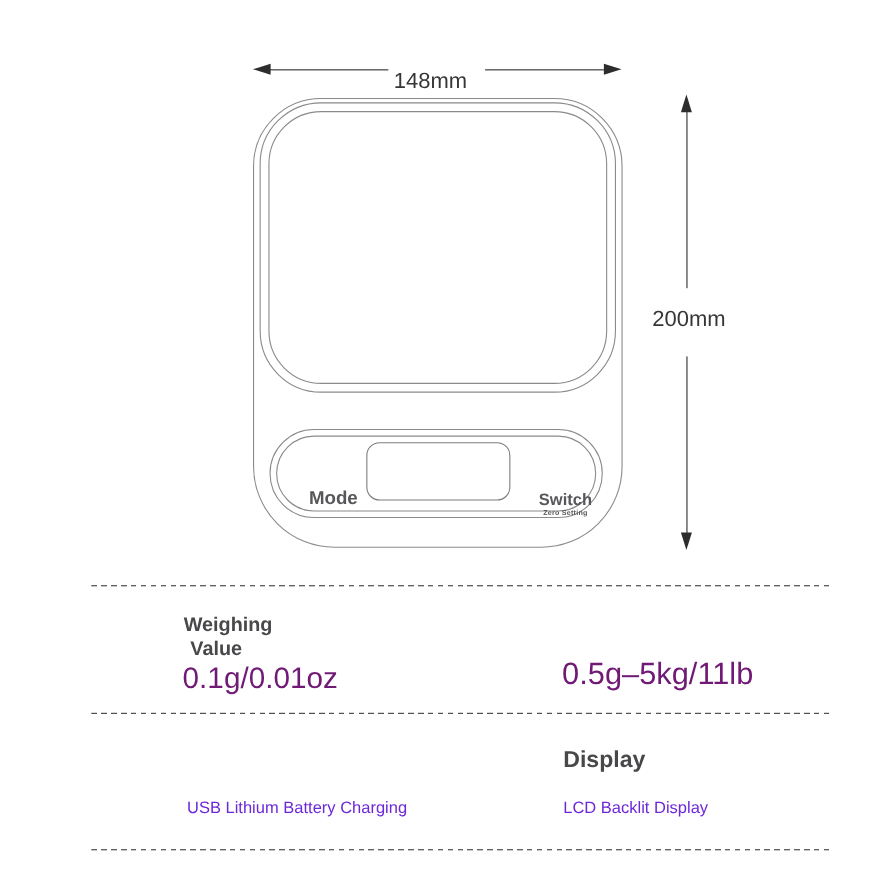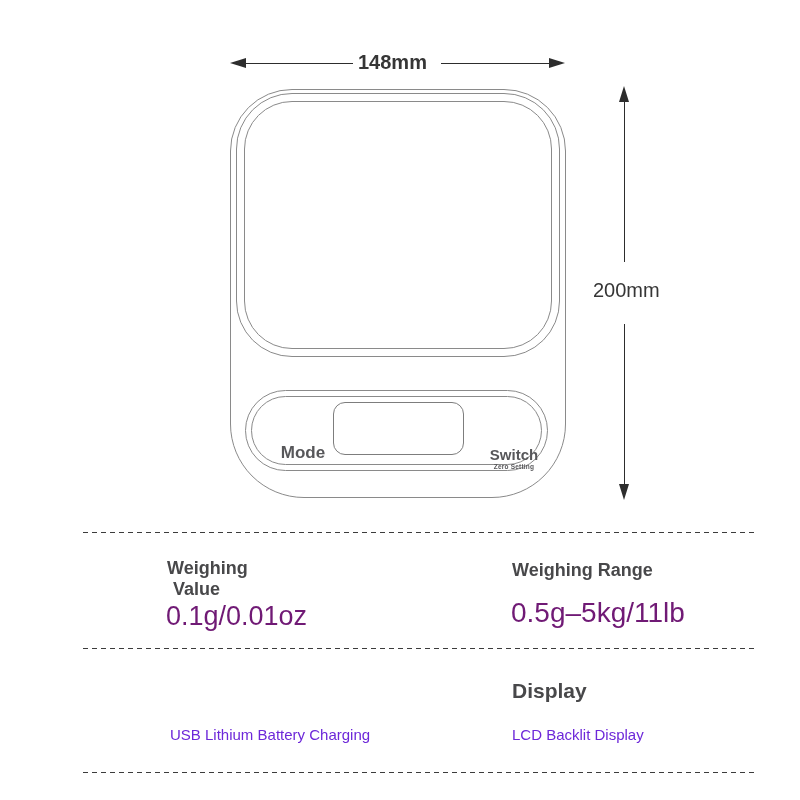--- a/index.html
+++ b/index.html
@@ -64,21 +64,21 @@
   .spec-value-sm { position: absolute; font-size: 15px; font-weight: normal; color: #6d28d9; white-space: nowrap; }
 </style>
 </head>
 <body>
 
 <div class="canvas">
 
   <div>
     <div class="arrowhead ah-left" style="left:230px; top:58px;"></div>
     <div class="dim-line-h" style="left:245px; top:63px; width:108px;"></div>
-    <div class="dim-label" style="left:358px; top:51px;font-weight:bold;">148mm</div>
+    <div class="dim-label" style="left:358px; top:63px;">148mm</div>
     <div class="dim-line-h" style="left:441px; top:63px; width:108px;"></div>
     <div class="arrowhead ah-right" style="left:549px; top:58px;"></div>
   </div>
 
   <div>
     <div class="arrowhead ah-up" style="left:619px; top:86px;"></div>
     <div class="dim-line-v" style="left:624px; top:100px; height:162px;"></div>
     <div class="dim-label" style="left:593px; top:279px;">200mm</div>
     <div class="dim-line-v" style="left:624px; top:324px; height:161px;"></div>
     <div class="arrowhead ah-down" style="left:619px; top:484px;"></div>
@@ -96,21 +96,20 @@
   <div class="device-label switch-sub">Zero Setting</div>
 
   <div class="divider" style="top:532px;"></div>
   <div class="divider" style="top:648px;"></div>
   <div class="divider" style="top:772px;"></div>
 
   <div class="spec-title spec-title-sm" style="left:167px; top:558px;">Weighing</div>
   <div class="spec-title spec-title-sm" style="left:173px; top:579px;">Value</div>
   <div class="spec-value-lg" style="left:166px; top:601px;">0.1g/0.01oz</div>
 
-  <div class="spec-title spec-title-sm" style="left:512px; top:560px;">Weighing Range</div>
   <div class="spec-value-lg" style="left:511px; top:597px; font-size:28px;">0.5g–5kg/11lb</div>
 
   <div class="spec-value-sm" style="left:170px; top:726px;">USB Lithium Battery Charging</div>
 
   <div class="spec-title spec-title-lg" style="left:512px; top:679px;">Display</div>
   <div class="spec-value-sm" style="left:512px; top:726px;">LCD Backlit Display</div>
 
 </div>
 
 </body></html>

